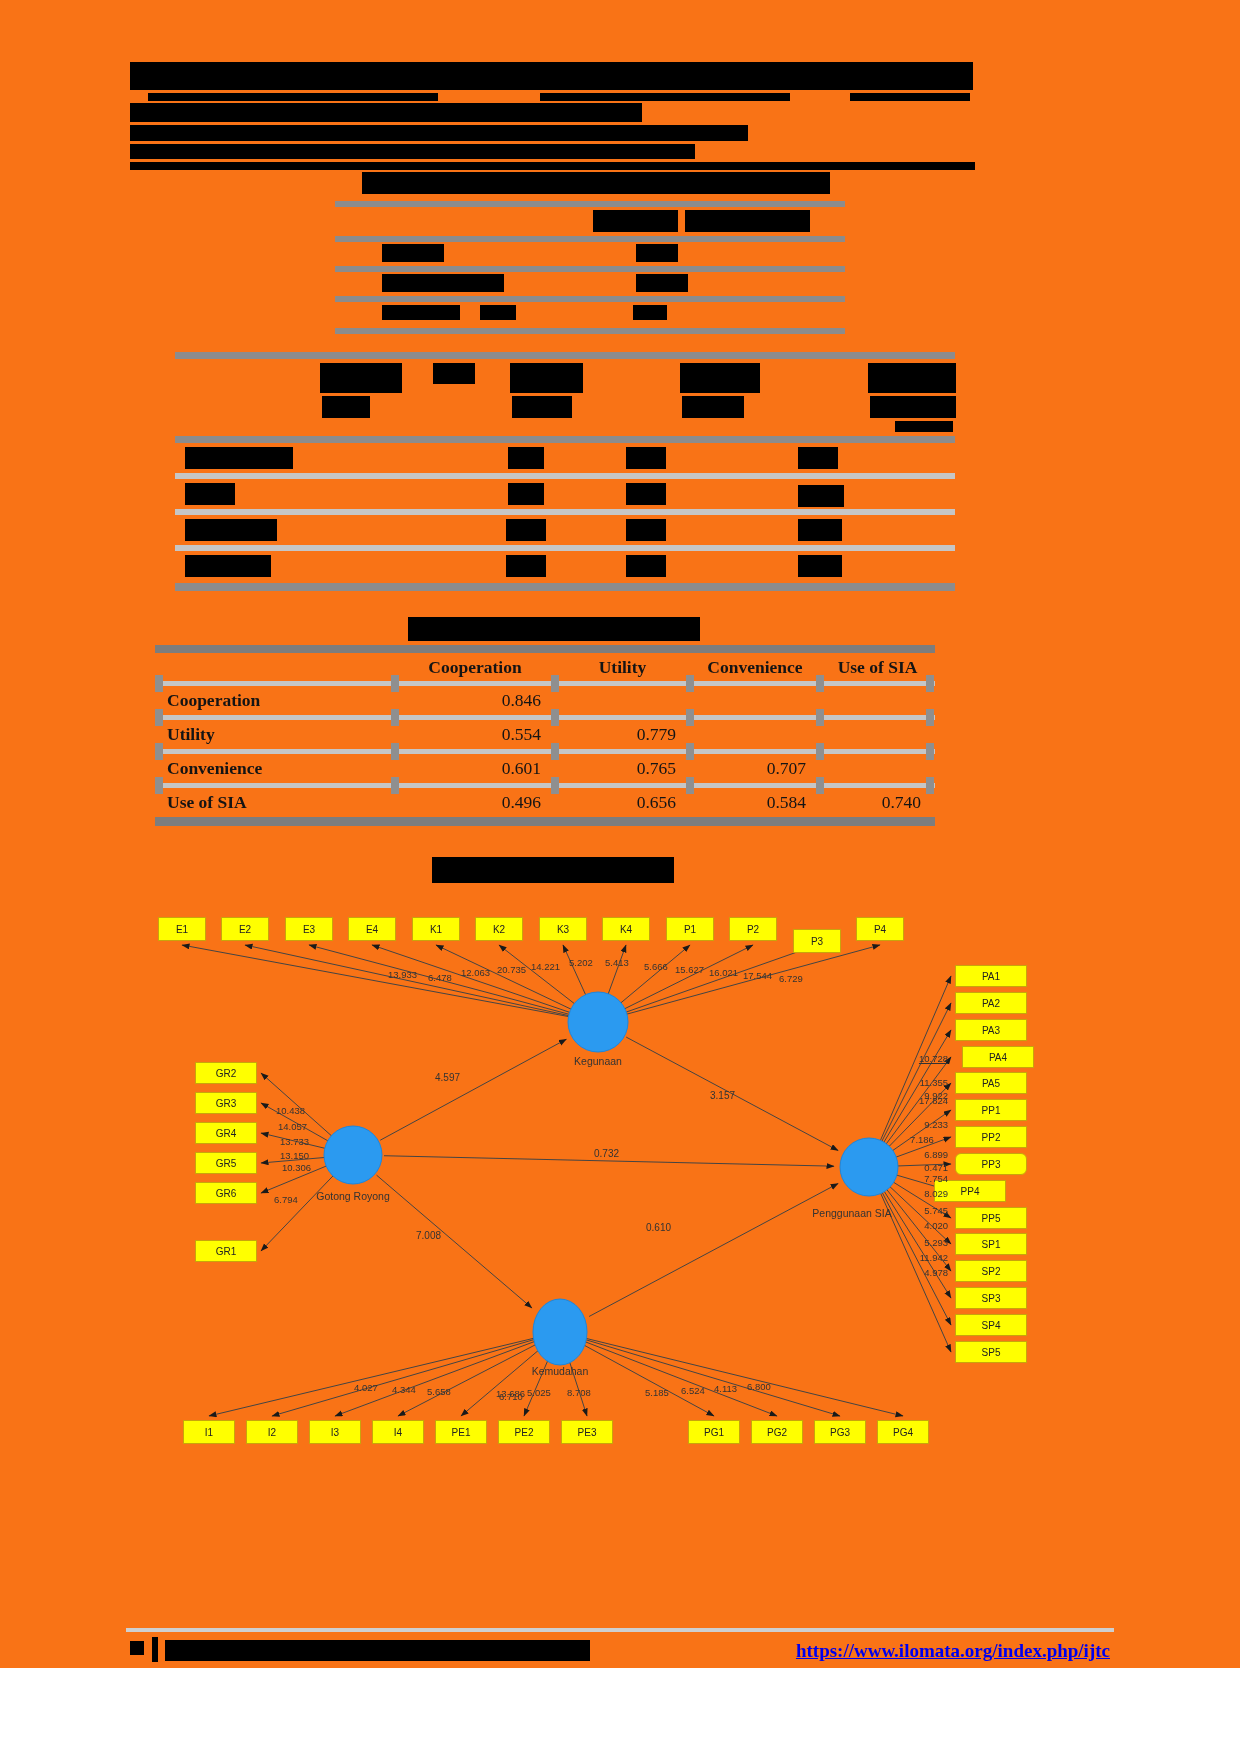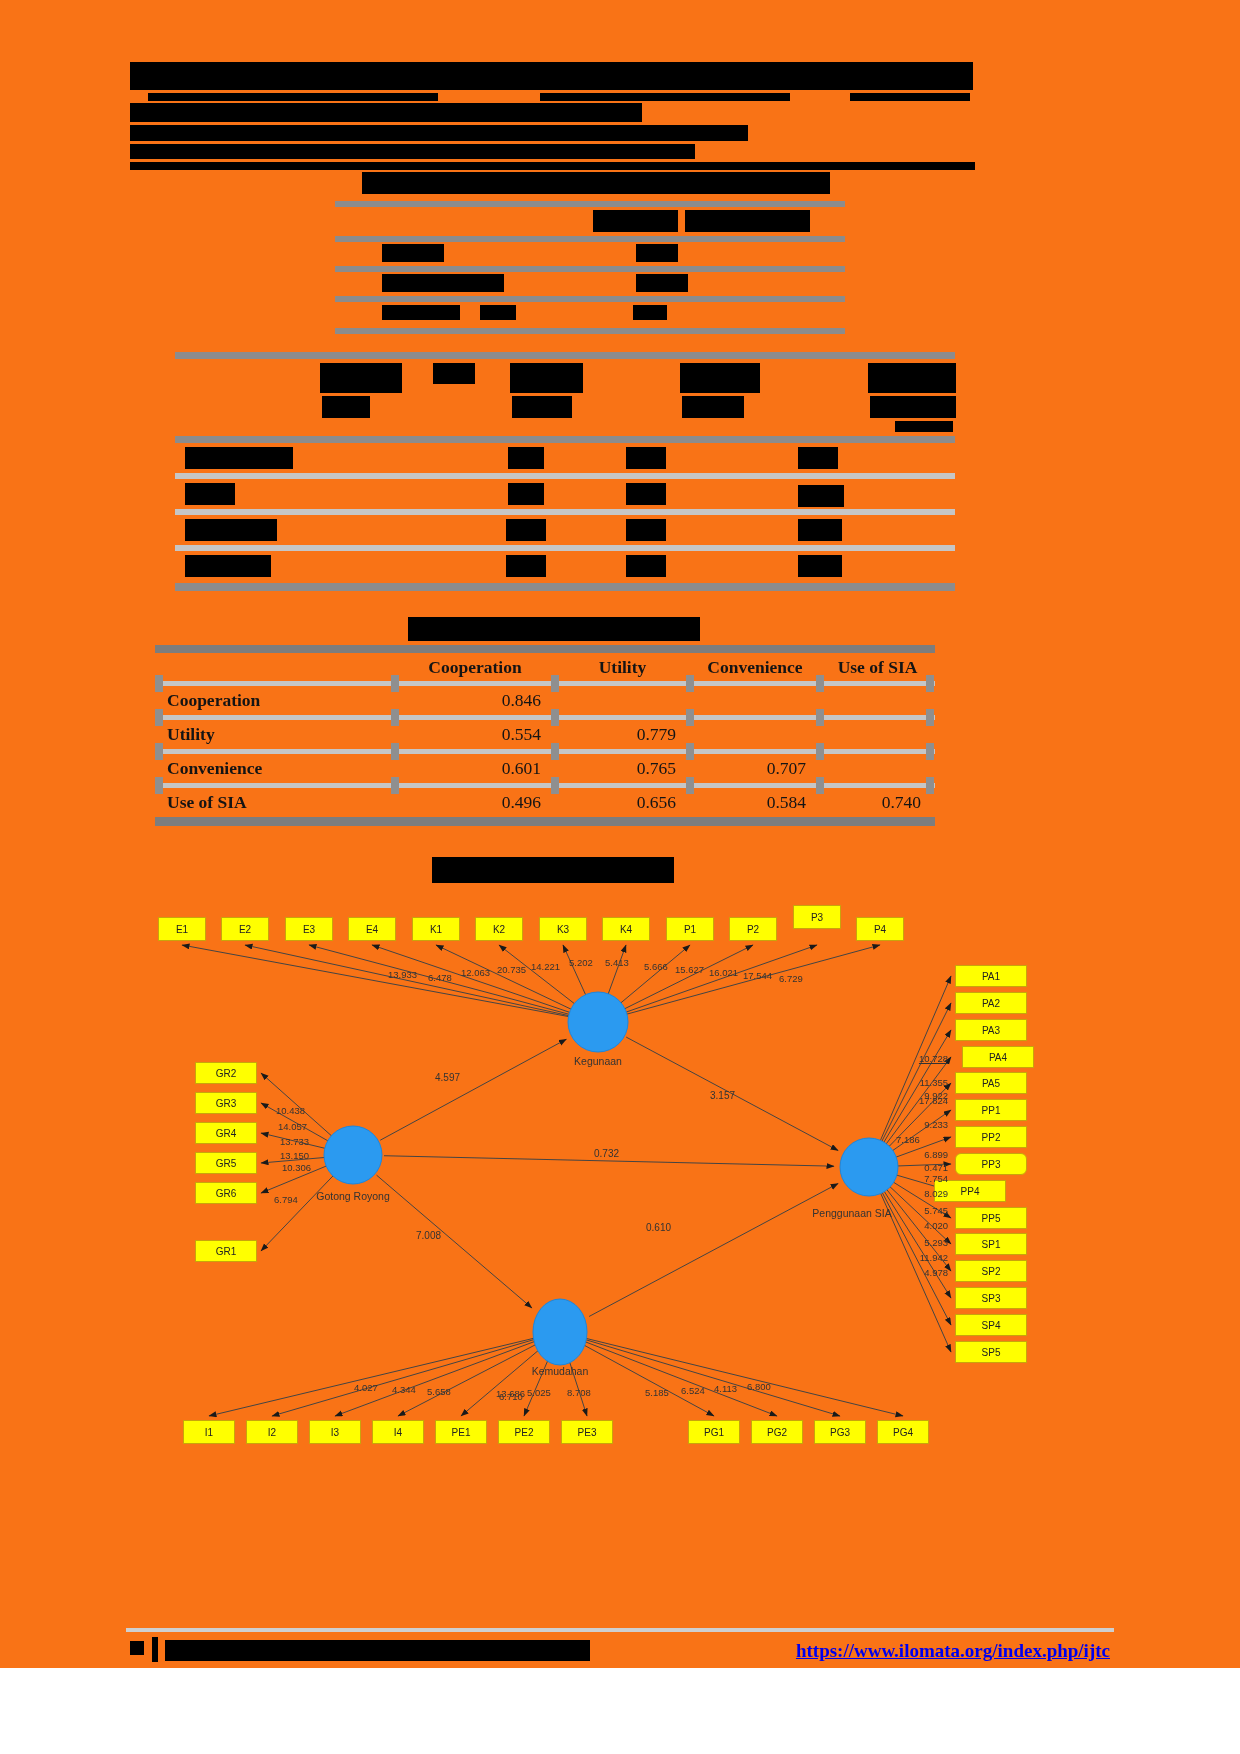--- a/index.html
+++ b/index.html
@@ -264,21 +264,21 @@
       <div class="ibox" style="left: 475px; top: 22px; width: 48px; height: 24px;">K2</div>
       <div class="loadlab" style="left: 569px; top: 62px;">5.202</div>
       <div class="ibox" style="left: 539px; top: 22px; width: 48px; height: 24px;">K3</div>
       <div class="loadlab" style="left: 605px; top: 62px;">5.413</div>
       <div class="ibox" style="left: 602px; top: 22px; width: 48px; height: 24px;">K4</div>
       <div class="loadlab" style="left: 644px; top: 66px;">5.666</div>
       <div class="ibox" style="left: 666px; top: 22px; width: 48px; height: 24px;">P1</div>
       <div class="loadlab" style="left: 675px; top: 69px;">15.627</div>
       <div class="ibox" style="left: 729px; top: 22px; width: 48px; height: 24px;">P2</div>
       <div class="loadlab" style="left: 709px; top: 72px;">16.021</div>
-      <div class="ibox" style="left: 793px; top: 10px; width: 48px; height: 24px;">P3</div>
+      <div class="ibox" style="left: 793px; top: 34px; width: 48px; height: 24px;">P3</div>
       <div class="loadlab" style="left: 743px; top: 75px;">17.544</div>
       <div class="ibox" style="left: 856px; top: 22px; width: 48px; height: 24px;">P4</div>
       <div class="loadlab" style="left: 779px; top: 78px;">6.729</div>
       <div class="ibox" style="left: 195px; top: 167px; width: 62px; height: 22px;">GR2</div>
       <div class="loadlab" style="left: 276px; top: 210px;">10.438</div>
       <div class="ibox" style="left: 195px; top: 197px; width: 62px; height: 22px;">GR3</div>
       <div class="loadlab" style="left: 278px; top: 226px;">14.057</div>
       <div class="ibox" style="left: 195px; top: 227px; width: 62px; height: 22px;">GR4</div>
       <div class="loadlab" style="left: 280px; top: 241px;">13.733</div>
       <div class="ibox" style="left: 195px; top: 257px; width: 62px; height: 22px;">GR5</div>
@@ -291,21 +291,21 @@
       <div class="loadlab" style="left: 896px; top: 158px; width: 52px; text-align: right; text-decoration: underline;">10.728</div>
       <div class="ibox" style="left: 955px; top: 97px; width: 72px; height: 22px;">PA2</div>
       <div class="loadlab" style="left: 896px; top: 182px; width: 52px; text-align: right;">11.355</div>
       <div class="ibox" style="left: 955px; top: 124px; width: 72px; height: 22px;">PA3</div>
       <div class="loadlab" style="left: 896px; top: 195px; width: 52px; text-align: right;">9.922</div>
       <div class="ibox" style="left: 955px; top: 151px; width: 72px; height: 22px; margin-left: 7px;">PA4</div>
       <div class="loadlab" style="left: 896px; top: 200px; width: 52px; text-align: right;">17.824</div>
       <div class="ibox" style="left: 955px; top: 177px; width: 72px; height: 22px;">PA5</div>
       <div class="loadlab" style="left: 896px; top: 224px; width: 52px; text-align: right;">9.233</div>
       <div class="ibox" style="left: 955px; top: 204px; width: 72px; height: 22px;">PP1</div>
-      <div class="loadlab" style="left: 896px; top: 239px; width: 52px; text-align: left;">7.186</div>
+      <div class="loadlab" style="left: 896px; top: 239px; width: 52px; text-align: center;">7.186</div>
       <div class="ibox" style="left: 955px; top: 231px; width: 72px; height: 22px;">PP2</div>
       <div class="loadlab" style="left: 896px; top: 254px; width: 52px; text-align: right;">6.899</div>
       <div class="ibox" style="left: 955px; top: 258px; width: 72px; height: 22px; border-radius: 6px;">PP3</div>
       <div class="loadlab" style="left: 896px; top: 267px; width: 52px; text-align: right;">0.471</div>
       <div class="ibox" style="left: 934px; top: 285px; width: 72px; height: 22px;">PP4</div>
       <div class="loadlab" style="left: 896px; top: 278px; width: 52px; text-align: right;">7.754</div>
       <div class="ibox" style="left: 955px; top: 312px; width: 72px; height: 22px;">PP5</div>
       <div class="loadlab" style="left: 896px; top: 293px; width: 52px; text-align: right;">8.029</div>
       <div class="ibox" style="left: 955px; top: 338px; width: 72px; height: 22px;">SP1</div>
       <div class="loadlab" style="left: 896px; top: 310px; width: 52px; text-align: right;">5.745</div>

